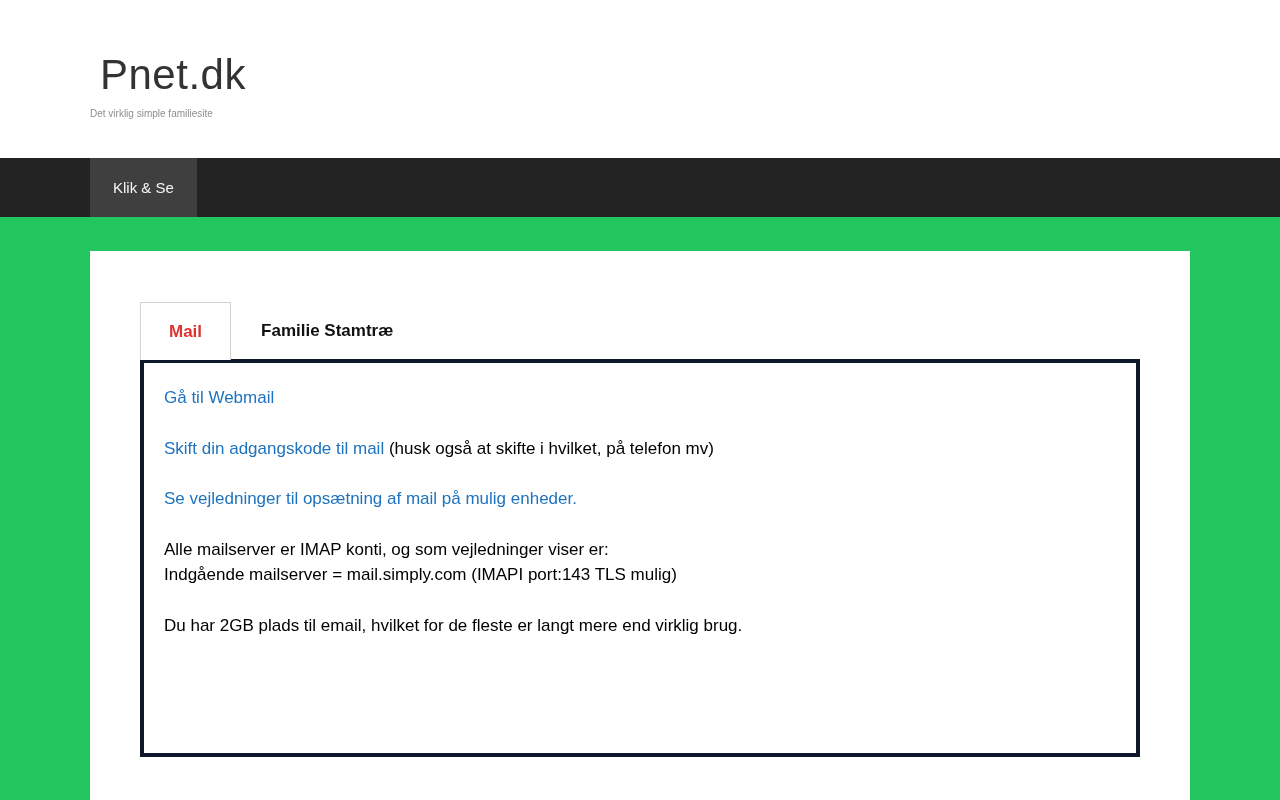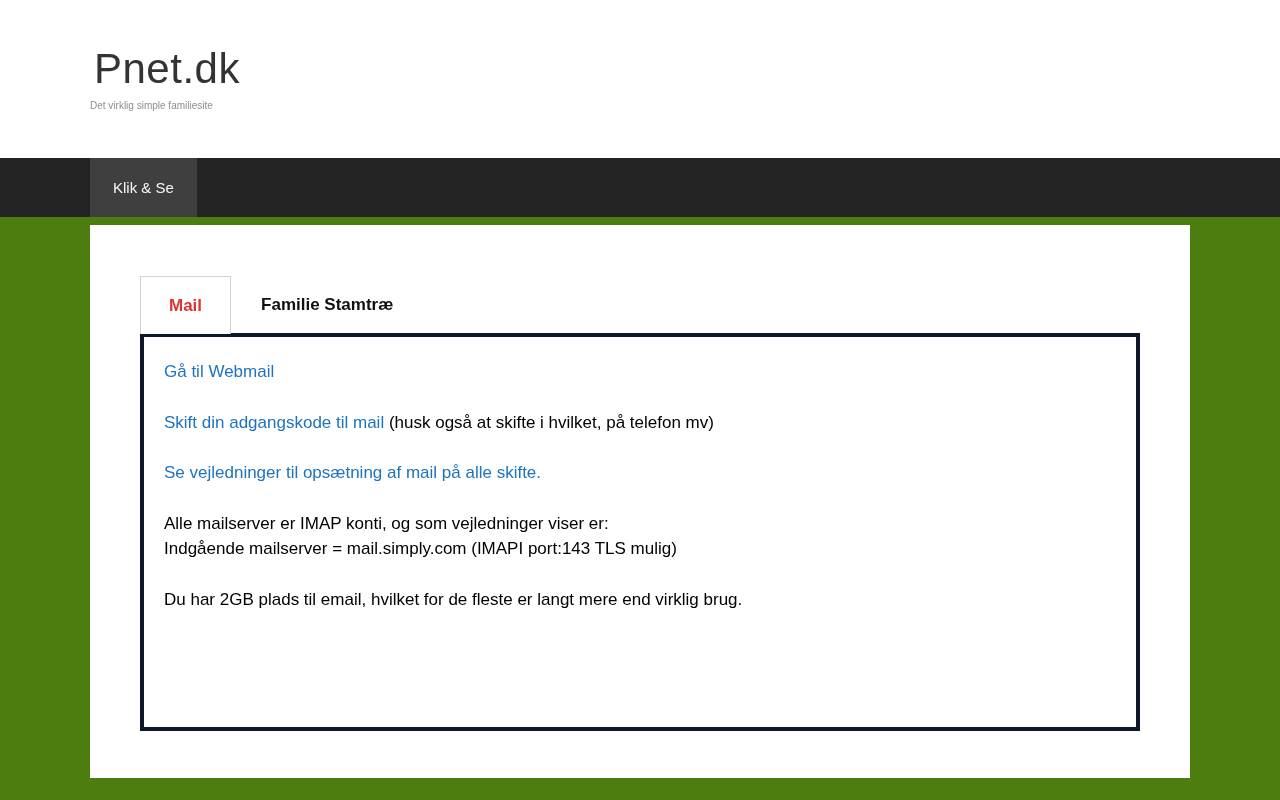--- a/index.html
+++ b/index.html
@@ -13,21 +13,21 @@
     overflow: hidden;
   }
 
   
   .site-header {
     background: #ffffff;
     height: 158px;
     padding: 42px 0 0 90px;
   }
   .site-title {
-    margin: 4px;
+    margin: 10px;
     font-size: 42px;
     font-weight: 400;
     line-height: 1.1;
     color: #333333;
     letter-spacing: 0.5px;
     cursor: pointer;
   }
   .site-tagline {
     margin: 8px 0 0 0;
     font-size: 10px;
@@ -48,23 +48,23 @@
     align-items: center;
     background: #3f3f3f;
     color: #f5f5f5;
     font-size: 15px;
     text-decoration: none;
     cursor: pointer;
   }
 
   
   .content-area {
-    background: #4d7c0f;
+    background: #22c55e;
     height: 583px;
-    padding-top: 8px;
+    padding-top: 34px;
   }
   .card {
     width: 1100px;
     margin: 0 auto;
     background: #ffffff;
     min-height: 553px;
     padding: 51px 50px 47px 50px;
   }
 
   
@@ -146,21 +146,21 @@
       <p>
         <a class="link">Gå til Webmail</a>
       </p>
 
       <p>
         <a class="link">Skift din adgangskode til mail</a><span class="plain"> (husk også at skifte i hvilket, på telefon mv)</span>
       </p>
 
 
       <p>
-        <a class="link">Se vejledninger til opsætning af mail på alle skifte.</a>
+        <a class="link">Se vejledninger til opsætning af mail på mulig enheder.</a>
       </p>
 
       <p>
         <span class="info-line">Alle mailserver er IMAP konti, og som vejledninger viser er:</span>
         <span class="info-line">Indgående mailserver = mail.simply.com (IMAPI port:143 TLS mulig)</span>
       </p>
 
       <p>Du har 2GB plads til email, hvilket for de fleste er langt mere end virklig brug.</p>
 
     </div>

